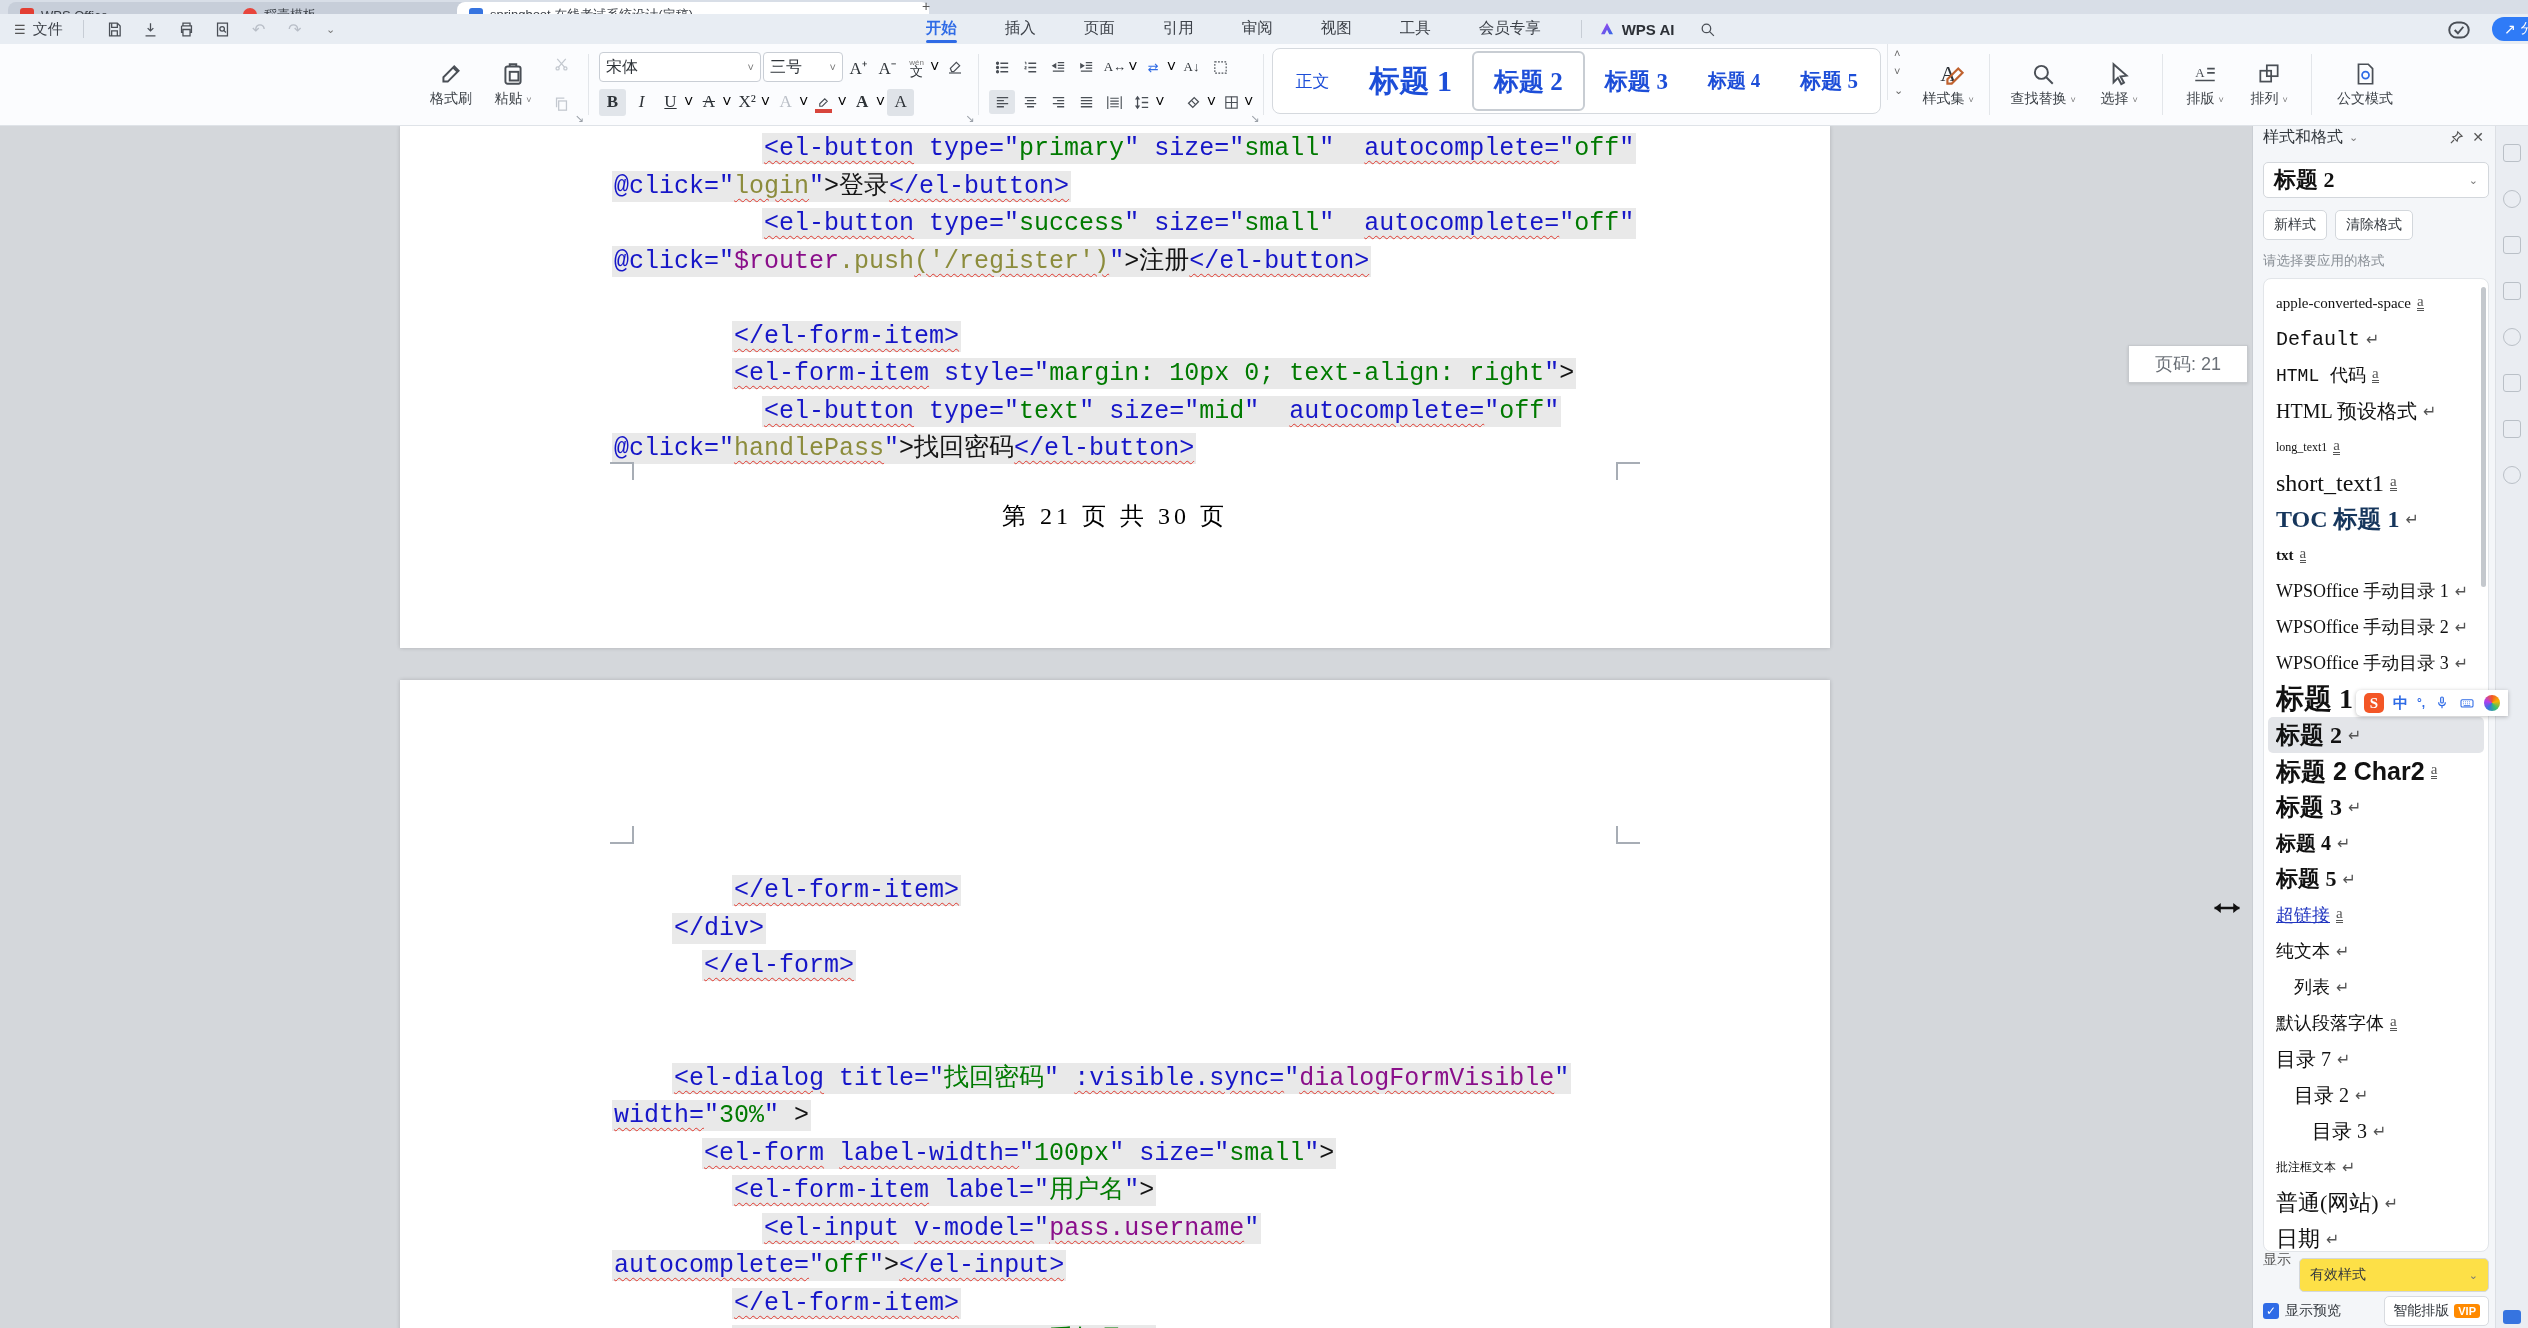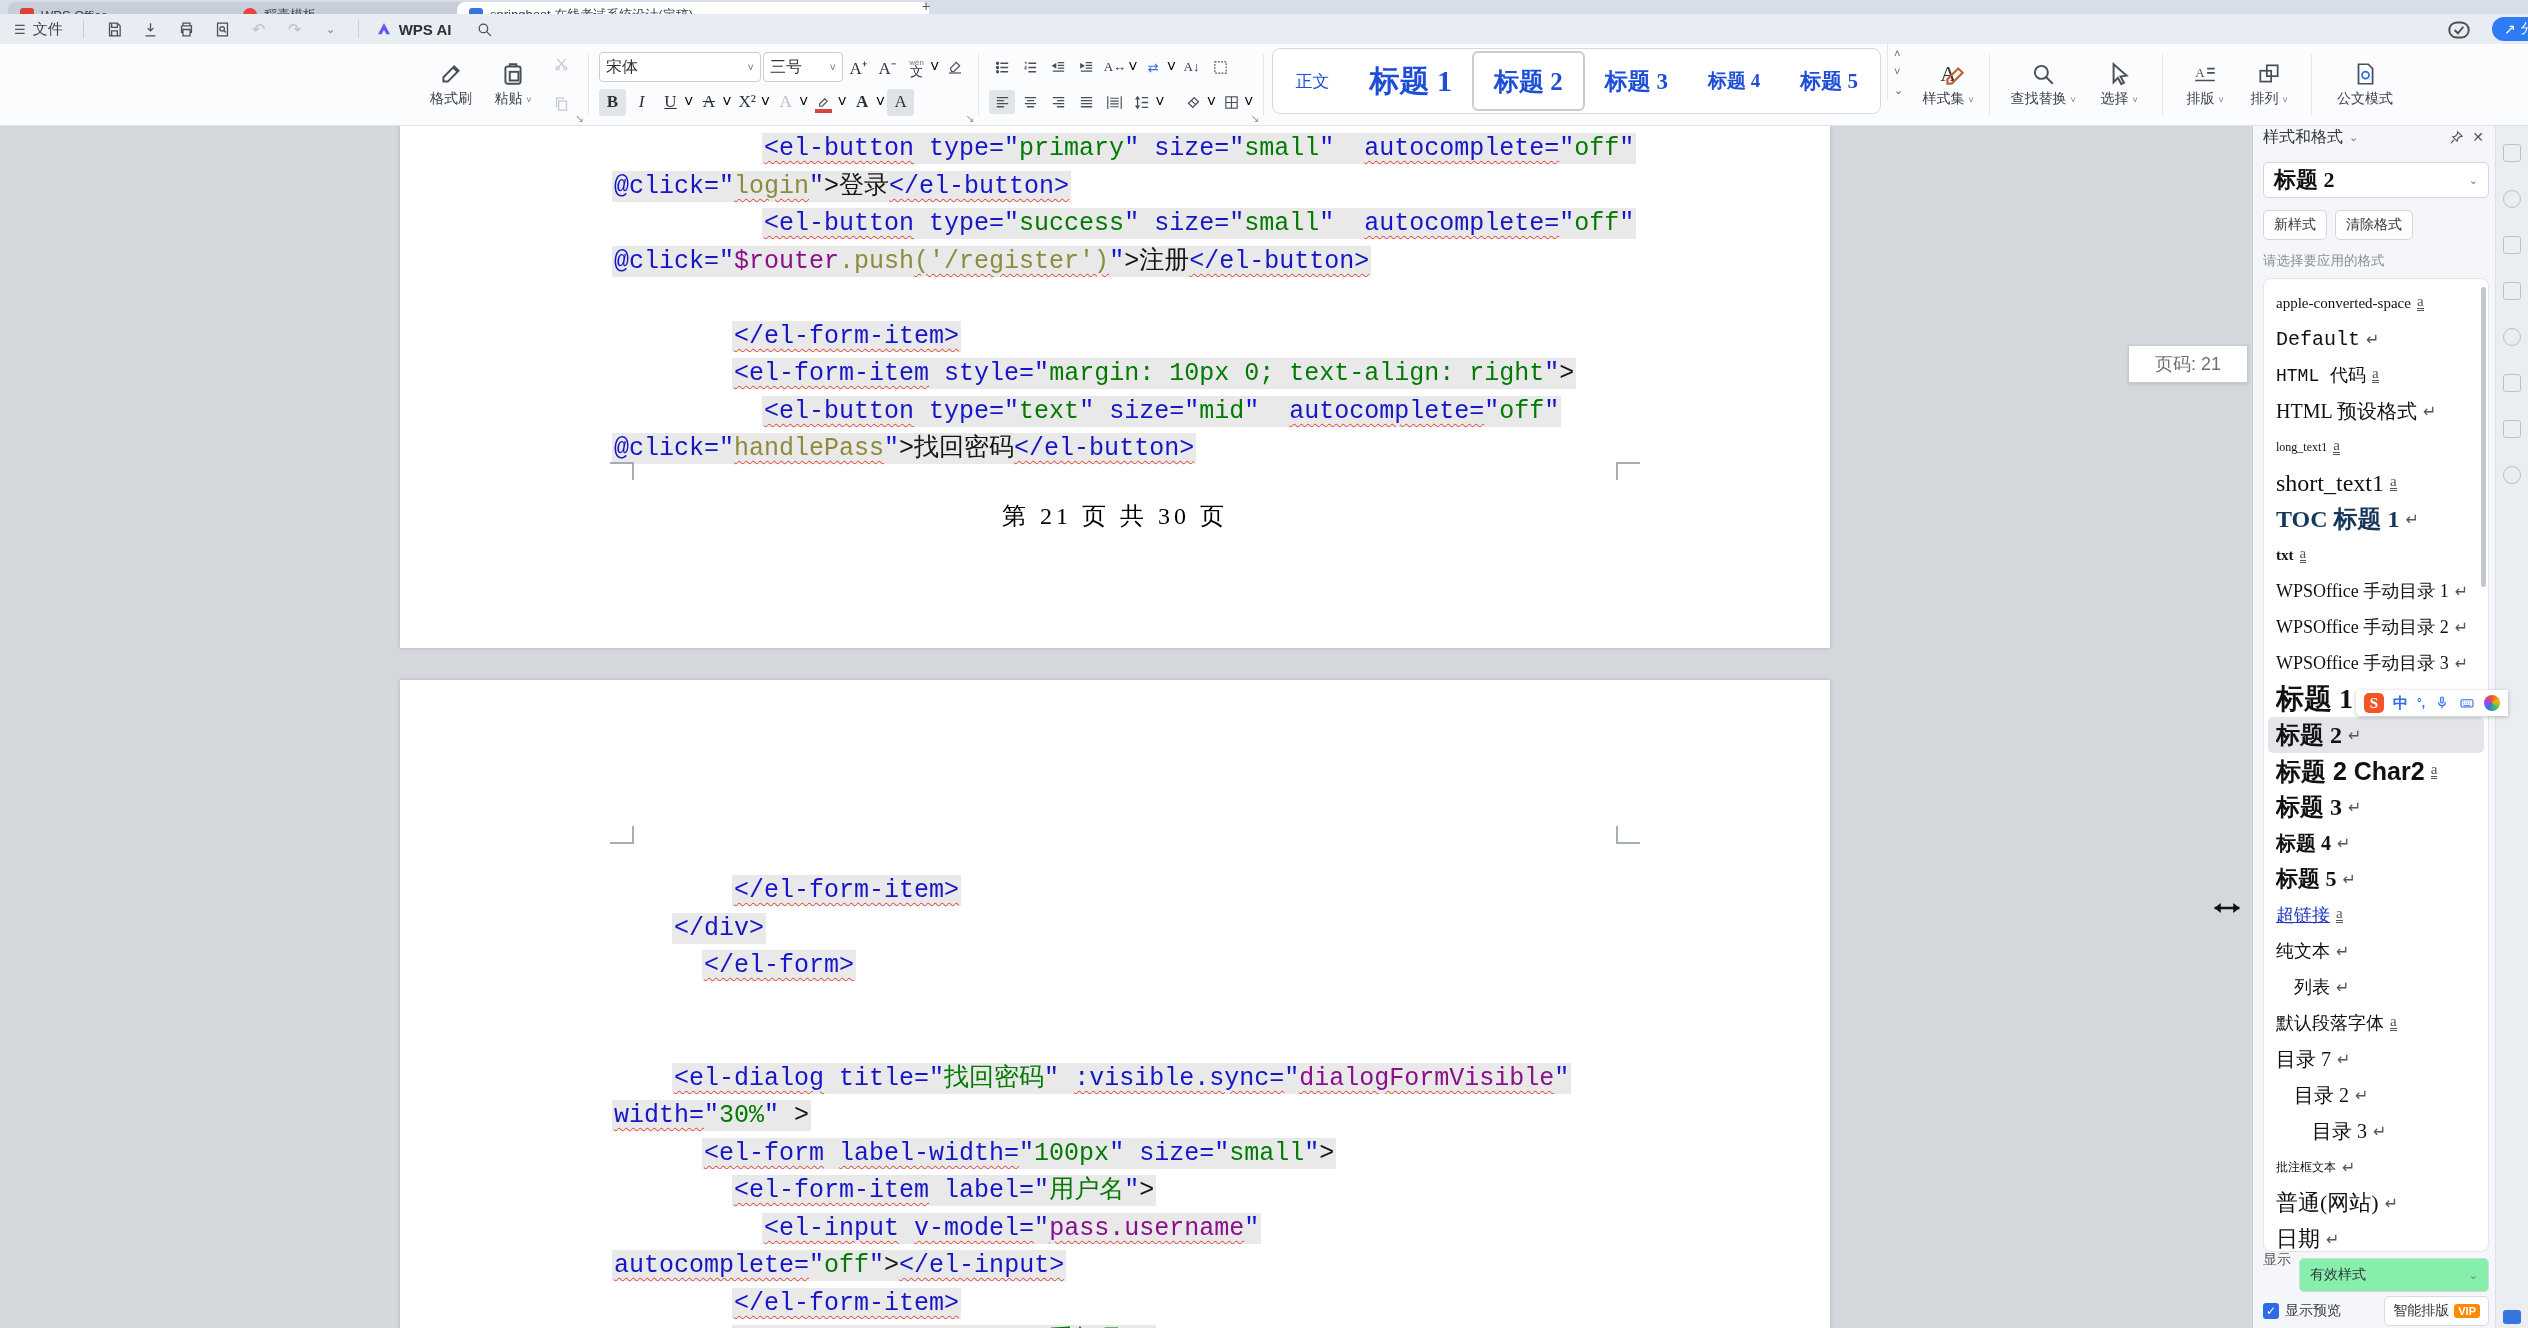--- a/index.html
+++ b/index.html
@@ -118,21 +118,21 @@
   .mk-p{font-size:16px;}
   .serif{font-family:"Liberation Serif",serif;} .mono{font-family:"Liberation Mono",monospace;}
   .sans{font-family:"Liberation Sans",sans-serif;}
   .s15{font-size:15px;}.s16{font-size:12px;}.s18{font-size:18px;}.s20{font-size:20px;}
   .s22{font-size:22px;}.s24{font-size:24px;}.s25{font-size:25px;}.s28{font-size:28px;}
   .b{font-weight:bold;} .toc{color:#16365c;} .link{color:#2236c0;text-decoration:underline;}
   .ind1 .lbl{padding-left:18px;} .ind2 .lbl{padding-left:36px;}
   .listscroll{position:absolute;right:2px;top:8px;width:5px;height:300px;border-radius:3px;background:#c4c8cd;}
   .pbottom{position:absolute;left:0;right:0;bottom:36px;display:flex;align-items:center;gap:8px;}
   .pbottom .dlabel{font-size:14px;color:#555;}
-  .dselect{flex:1;height:32px;background:#86efac;border:1px solid #d3d7dc;border-radius:5px;display:flex;
+  .dselect{flex:1;height:32px;background:#fde047;border:1px solid #d3d7dc;border-radius:5px;display:flex;
     align-items:center;justify-content:space-between;padding:0 10px;font-size:14px;color:#33383e;margin-top:31px;}
   .dselect .caret{font-size:11px;color:#777;}
   .pfoot2{position:absolute;left:0;right:0;bottom:2px;display:flex;align-items:center;justify-content:space-between;}
   .chk{display:flex;align-items:center;gap:6px;font-size:14px;color:#33383e;}
   .chkbox{width:16px;height:16px;border-radius:3px;background:#2f6be6;color:#fff;font-size:12px;
     display:inline-flex;align-items:center;justify-content:center;}
   .smartbtn{height:28px;background:#fff;border:1px solid #d8dbe0;border-radius:5px;padding:0 8px;
     display:inline-flex;align-items:center;gap:5px;font-size:14px;color:#33383e;}
   .vip{background:#ff8a00;color:#fff;font-size:11px;border-radius:3px;padding:1px 4px;font-weight:bold;}
   .strip{position:absolute;right:0;top:0;width:32px;bottom:0;background:#eaedf2;border-left:1px solid #dcdfe4;}
@@ -194,20 +194,30 @@
         <svg viewBox="0 0 24 24" fill="none" stroke="currentColor" stroke-width="1.8">
           <path d="M5 3h14v18H5z"></path>
           <circle cx="11.5" cy="11" r="3.2"></circle>
           <path d="M13.8 13.3l3 3"></path>
         </svg>
       </span>
     <span class="qicon dis qtext">↶</span>
     <span class="qicon dis qtext">↷</span>
     <span class="qicon" style="font-size:11px;color:#777;">⌄</span>
   </div>
+  <div class="menu-tabs" id="menu-tabs">
+      <span class="mtab active">开始</span>
+      <span class="mtab">插入</span>
+      <span class="mtab">页面</span>
+      <span class="mtab">引用</span>
+      <span class="mtab">审阅</span>
+      <span class="mtab">视图</span>
+      <span class="mtab">工具</span>
+      <span class="mtab">会员专享</span>
+    </div>
   <span class="mb-sep" style="margin-left:16px;"></span>
   <div class="wpsai">
     <svg width="18" height="18" viewBox="0 0 24 24">
       <defs>
           <linearGradient id="g1" x1="0" y1="0" x2="1" y2="1">
         <stop offset="0" stop-color="#b43df0"></stop>
             <stop offset="1" stop-color="#2f6be6"></stop>
           </linearGradient>
         </defs>
       <path d="M4 19 12 4l8 15h-5l-3-6-3 6z" fill="url(#g1)"></path>

